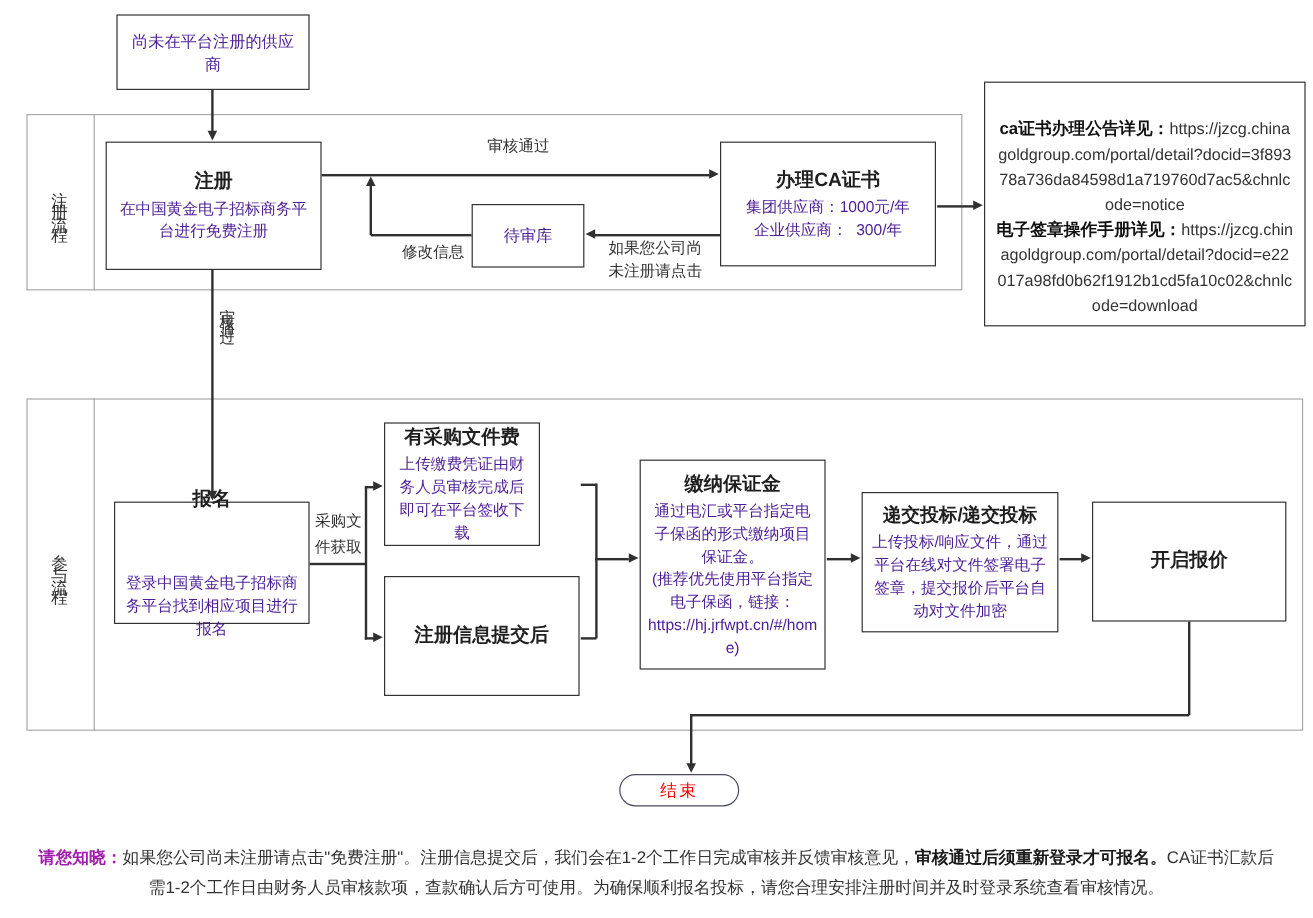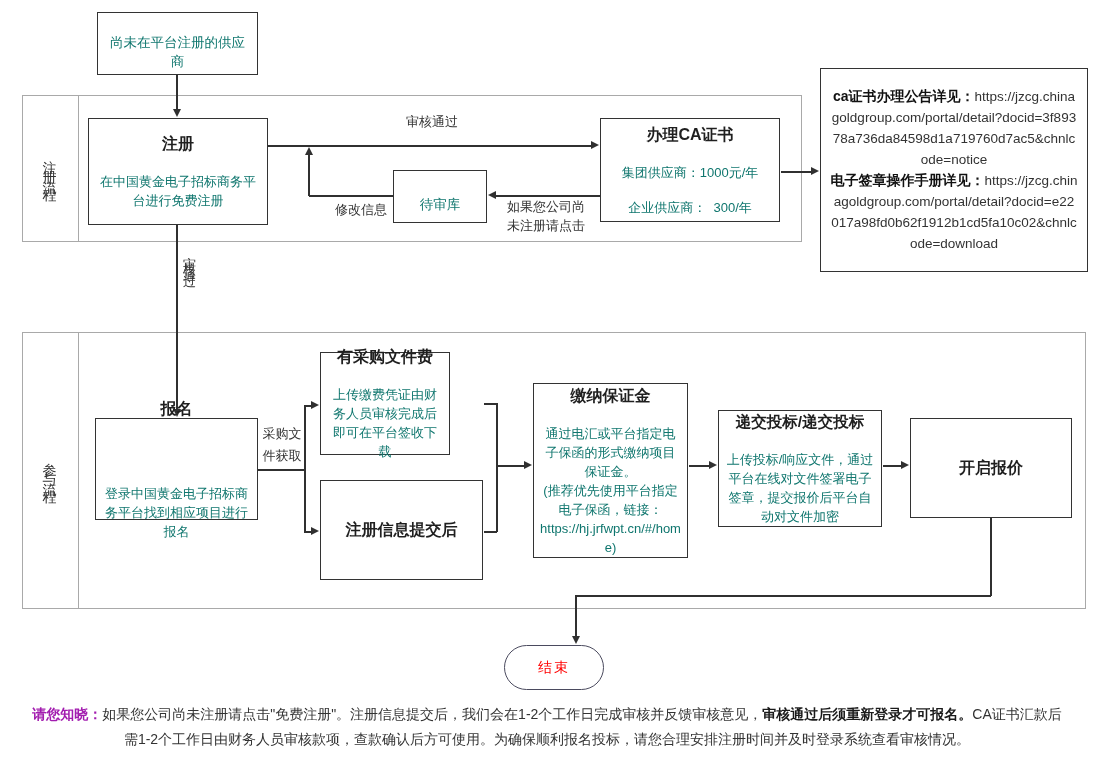--- a/index.html
+++ b/index.html
@@ -3,37 +3,37 @@
 <meta charset="utf-8">
 <style>
   html,body{margin:0;padding:0;background:#fff;}
   body{width:1094px;height:765px;position:relative;overflow:hidden;
        font-family:"Liberation Sans","DejaVu Sans",sans-serif;color:#333;}
   .stage{position:absolute;left:0;top:0;width:1094px;height:765px;}
   .box{position:absolute;background:#fff;border:1.5px solid #333;
        display:flex;flex-direction:column;align-items:center;justify-content:center;
        text-align:center;box-sizing:border-box;padding:3px 6px;}
   .box-title{font-weight:bold;font-size:16px;color:#1f1f1f;line-height:22px;margin-bottom:1px;}
-  .box-body{font-size:13px;line-height:19px;word-break:break-all;white-space:pre-wrap;color:#0f766e;margin-top:16px;}
+  .box-body{font-size:13px;line-height:19px;word-break:break-all;white-space:pre-wrap;color:#4c1d95;}
   .sect{position:absolute;border:1px solid #a9a9a9;box-sizing:border-box;background:transparent;}
   .sect-label{position:absolute;display:flex;align-items:center;justify-content:center;
        writing-mode:vertical-rl;text-orientation:upright;letter-spacing:10px;
        font-size:14px;color:#333;}
   .vdiv{position:absolute;width:1px;background:#a9a9a9;}
   .hl{position:absolute;height:1.5px;background:#303030;}
   .vl{position:absolute;width:1.5px;background:#303030;}
   .ar{position:absolute;width:0;height:0;}
   .ar-r{border-top:4px solid transparent;border-bottom:4px solid transparent;border-left:8px solid #303030;}
   .ar-l{border-top:4px solid transparent;border-bottom:4px solid transparent;border-right:8px solid #303030;}
   .ar-u{border-left:4px solid transparent;border-right:4px solid transparent;border-bottom:8px solid #303030;}
   .ar-d{border-left:4px solid transparent;border-right:4px solid transparent;border-top:8px solid #303030;}
   .lbl{position:absolute;font-size:13px;line-height:19px;color:#333;text-align:center;}
   .vlbl{position:absolute;writing-mode:vertical-rl;text-orientation:upright;
         letter-spacing:6px;font-size:13px;color:#333;}
-  .info-box{justify-content:center;}
+  .info-box{justify-content:flex-end;}
   .info-p{font-size:13.5px;line-height:21px;word-break:break-all;text-align:center;}
   .info-p b{font-size:14px;color:#111;}
   .stadium{position:absolute;background:#fff;border:1.5px solid #4a4a5e;border-radius:23px;
         display:flex;align-items:center;justify-content:center;box-sizing:border-box;}
   .stadium span{color:#ff0000;font-size:14px;letter-spacing:2px;}
   .note{position:absolute;left:31px;top:702px;width:1032px;font-size:14px;
         line-height:25px;text-align:center;color:#333;}
   .note .red{color:#a21caf;font-weight:bold;}
   .note .bd{font-weight:bold;color:#1a1a1a;}
 </style>
@@ -145,19 +145,19 @@
 
   <div class="box" style="left:910px;top:418px;width:162px;height:100px;">
     <div class="box-title">开启报价</div>
   </div>
 
   <div class="vl" style="left:990px;top:518px;height:78px;"></div>
   <div class="hl" style="left:575px;top:595px;width:416px;"></div>
   <div class="vl" style="left:575px;top:595px;height:42px;"></div>
   <div class="ar ar-d" style="left:572px;top:636px;"></div>
 
-  <div class="stadium" style="left:504px;top:645px;width:100px;height:45px;">
+  <div class="stadium" style="left:516px;top:645px;width:100px;height:27px;">
     <span>结束</span>
   </div>
 
   <div class="note"><span class="red">请您知晓：</span><span>如果您公司尚未注册请点击"免费注册"。注册信息提交后，我们会在1-2个工作日完成审核并反馈审核意见，</span><span class="bd">审核通过后须重新登录才可报名。</span><span>CA证书汇款后需1-2个工作日由财务人员审核款项，查款确认后方可使用。为确保顺利报名投标，请您合理安排注册时间并及时登录系统查看审核情况。</span></div>
 
 </div>
 
 </body></html>

